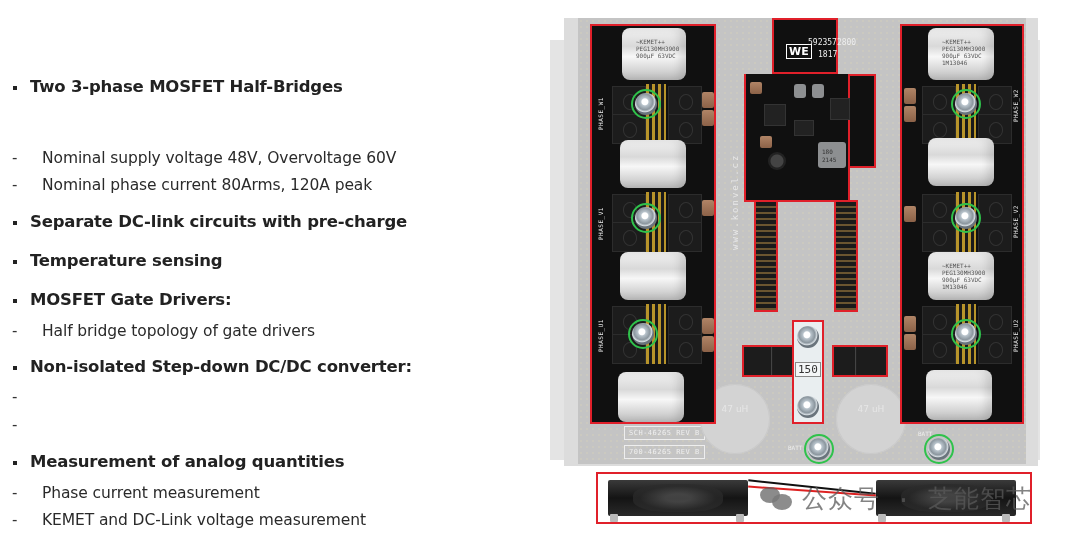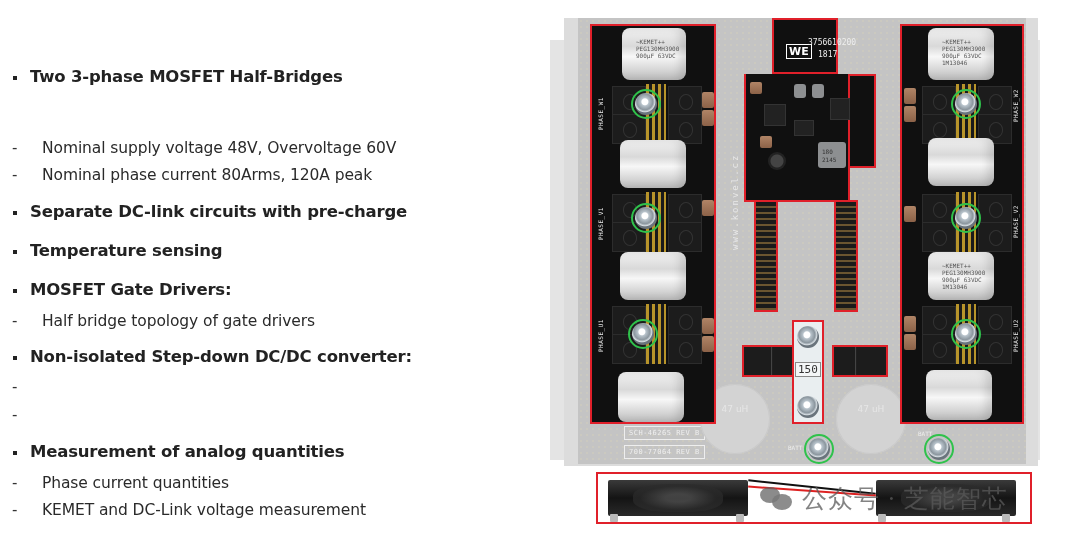--- a/index.html
+++ b/index.html
@@ -4,21 +4,21 @@
   <style>
     html, body { margin: 0; padding: 0; }
     body {
       width: 1080px; height: 542px; overflow: hidden; position: relative;
       background: #ffffff;
       font-family: "DejaVu Sans", "Liberation Sans", sans-serif;
       color: #1e1e1e;
     }
     
     .specs { position: absolute; left: 0; top: 0; width: 470px; height: 542px; }
-    .row { position: absolute; left: 10px; display: flex; align-items: center; white-space: nowrap; }
+    .row { position: absolute; left: 10px; display: flex; align-items: center; white-space: nowrap; margin-top: 10px; }
     .row .marker { width: 20px; display: inline-block; text-align: left; }
     .row.bullet .marker::before {
       content: ""; display: inline-block; width: 4px; height: 4px; background: #222;
       margin-left: 3px; vertical-align: middle;
     }
     .row.bullet .text { font-weight: bold; font-size: 16.5px; letter-spacing: -0.2px; color: #222; }
     .row.sub .marker { width: 30px; color: #333; font-size: 15px; padding-left: 2px; }
     .row.sub .text { font-size: 15.5px; color: #2a2a2a; letter-spacing: -0.1px; }
 
     
@@ -67,21 +67,21 @@
     .batt-label { position: absolute; color: #eee; font-size: 6px; font-family: "DejaVu Sans Mono", monospace; }
 
     
     .fan-box { position: absolute; left: 46px; top: 472px; width: 436px; height: 52px; border: 2px solid #e0202a; box-sizing: border-box; }
     .fan { position: absolute; top: 6px; height: 36px; background: linear-gradient(180deg,#3a3a3a,#141414 50%,#2a2a2a); border-radius: 2px; }
     .fan::after { content:""; position:absolute; left:18%; top:10%; width:64%; height:80%; border-radius:40%; background:radial-gradient(ellipse,#555 0 20%,#2b2b2b 60%); opacity:0.7; }
     .foot { position: absolute; top: 40px; width: 8px; height: 8px; background: #bbb; border-radius: 1px; }
     .wire { position: absolute; height: 2px; }
 
     
-    .watermark { position: absolute; left: 760px; top: 482px; display: flex; align-items: center; color: rgba(90,90,90,0.75); font-size: 25px; letter-spacing: 1px; font-family: Liberation Serif, serif; }
+    .watermark { position: absolute; left: 760px; top: 482px; display: flex; align-items: center; color: rgba(90,90,90,0.75); font-size: 25px; letter-spacing: 1px; font-family: Liberation Mono, monospace; }
     .wm-icon { position: relative; width: 34px; height: 28px; margin-right: 8px; }
     .wm-bubble1 { position:absolute; left:0; top:2px; width:20px; height:16px; border-radius:50%; background: rgba(100,100,100,0.75); }
     .wm-bubble2 { position:absolute; left:12px; top:9px; width:20px; height:16px; border-radius:50%; background: rgba(120,120,120,0.85); }
   </style>
 </head>
 <body>
 
 <div class="specs">
   <div class="row bullet" style="top:67px">
       <span class="marker"></span>
@@ -120,38 +120,38 @@
     </div>
   <div class="row sub" style="top:406px">
       <span class="marker">-</span>
     </div>
   <div class="row bullet" style="top:442px">
       <span class="marker"></span>
       <span class="text">Measurement of analog quantities</span>
     </div>
   <div class="row sub" style="top:474px">
       <span class="marker">-</span>
-      <span class="text">Phase current quantities</span>
+      <span class="text">Phase current measurement</span>
     </div>
   <div class="row sub" style="top:501px">
       <span class="marker">-</span>
       <span class="text">KEMET and DC-Link voltage measurement</span>
     </div>
 </div>
 
 <div class="board-wrap">
   <div class="chassis-side-l"></div>
   <div class="chassis-side-r"></div>
   <div class="chassis-back"></div>
   <div class="pcb">
     <div class="pcb-dots"></div>
   </div>
 
   <div class="silk" style="left:74px; top:426px;text-align:center;">SCH-46265 REV B</div>
-  <div class="silk" style="left:74px; top:445px;">700-77064 REV B</div>
+  <div class="silk" style="left:74px; top:445px;">700-46265 REV B</div>
   <div class="silk-vert" style="left:180px; top:250px;">www.konvel.cz</div>
 
   <div class="disc" style="left:150px; top:384px; width:70px; height:70px;">
       <span class="dlbl">47 uH</span>
     </div>
   <div class="disc" style="left:286px; top:384px; width:70px; height:70px;">
       <span class="dlbl">47 uH</span>
     </div>
 
   <div class="red-box dark" style="left:40px; top:24px; width:126px; height:400px;"></div>
@@ -231,21 +231,21 @@
   <div class="mosfet" style="left:428px; top:334px; width:32px; height:28px;"></div>
   <div class="screw" style="left:405px; top:323px;"></div>
   <div class="green-ring" style="left:401px; top:319px;"></div>
   <div class="tant" style="left:354px; top:316px; width:12px; height:16px;"></div>
   <div class="tant" style="left:354px; top:334px; width:12px; height:16px;"></div>
   <div class="phase-label" style="left:462px; top:352px;">PHASE_U2</div>
   <div class="cap" style="left:376px; top:370px; width:66px; height:50px;"></div>
 
   <div class="red-box dark" style="left:222px; top:18px; width:66px; height:56px;"></div>
   <div class="we-logo" style="left:236px; top:44px;">WE</div>
-  <div class="ind-text" style="left:258px; top:38px;">3756610200</div>
+  <div class="ind-text" style="left:258px; top:38px;">5923572800</div>
   <div class="ind-text" style="left:268px; top:50px;">1817</div>
   <div class="red-box dark" style="left:194px; top:74px; width:132px; height:94px;"></div>
   <div class="red-box dark" style="left:194px; top:74px; width:106px; height:128px; border-top:none;"></div>
   <div class="ic" style="left:214px; top:104px; width:20px; height:20px;"></div>
   <div class="ic" style="left:244px; top:120px; width:18px; height:14px;"></div>
   <div class="ic" style="left:280px; top:98px; width:18px; height:20px;"></div>
   <div class="ic-silver" style="left:244px; top:84px; width:12px; height:14px;"></div>
   <div class="ic-silver" style="left:262px; top:84px; width:12px; height:14px;"></div>
   <div class="ic-silver" style="left:268px; top:142px; width:28px; height:26px;"></div>
   <div class="ind-text" style="left:272px; top:148px; color:#333; font-size:6px;">180</div>

